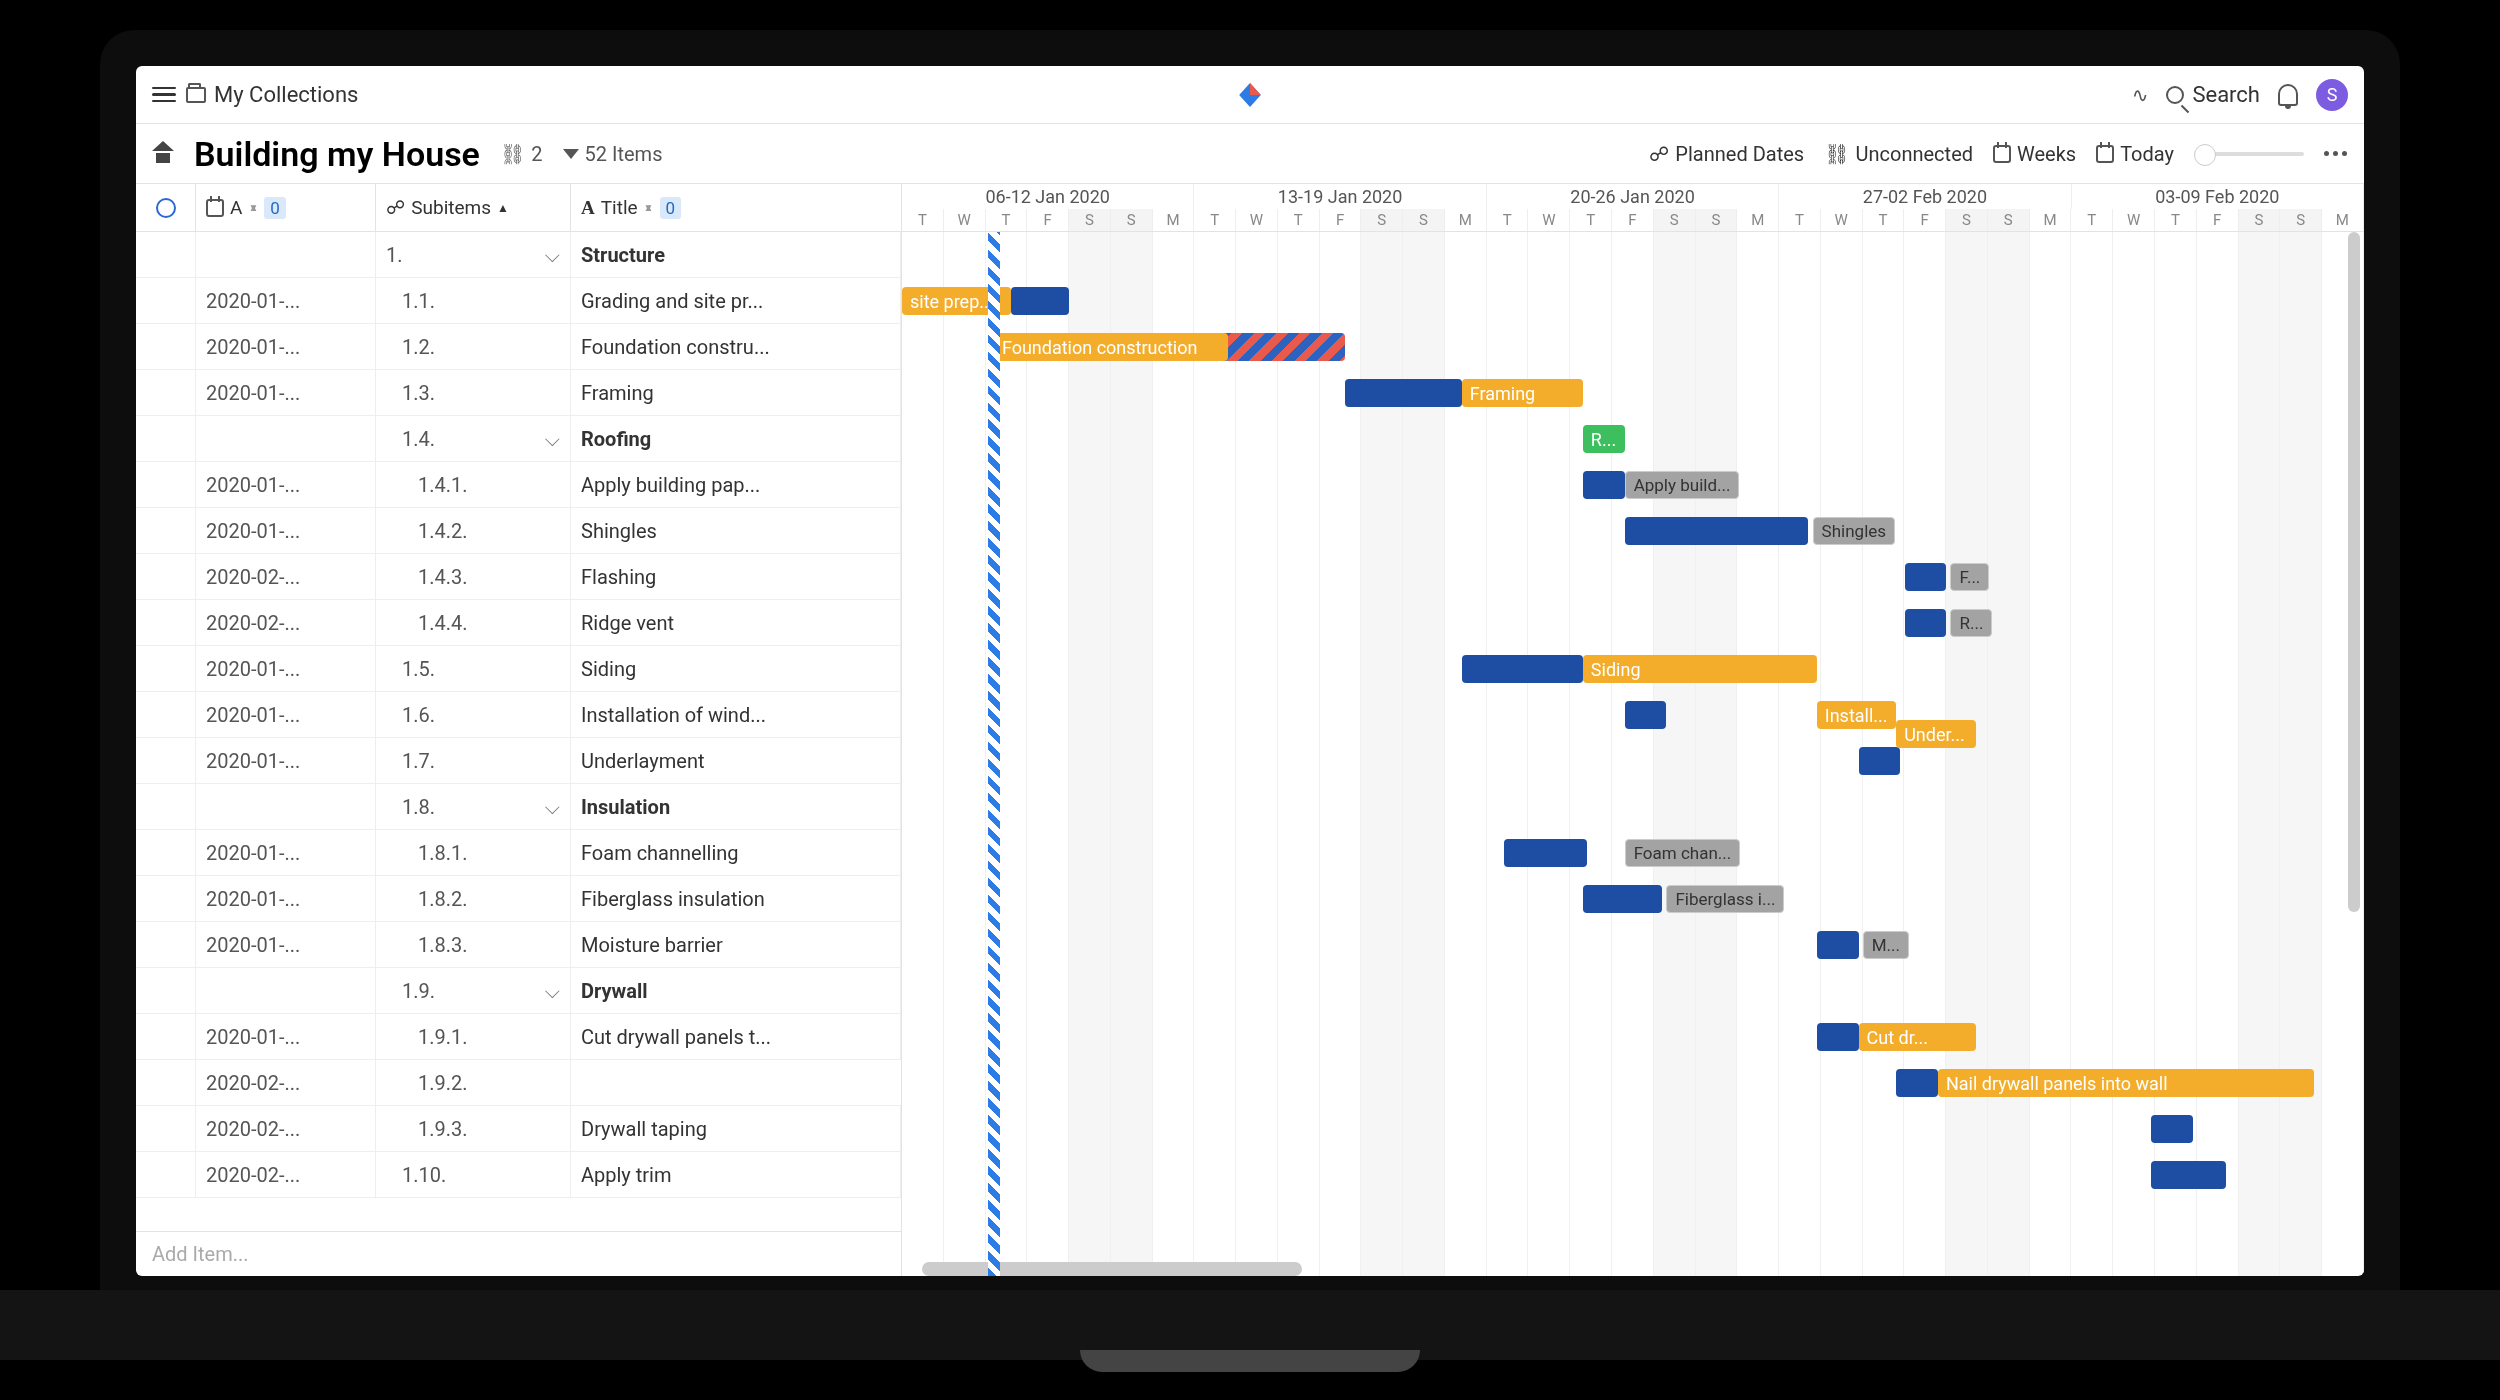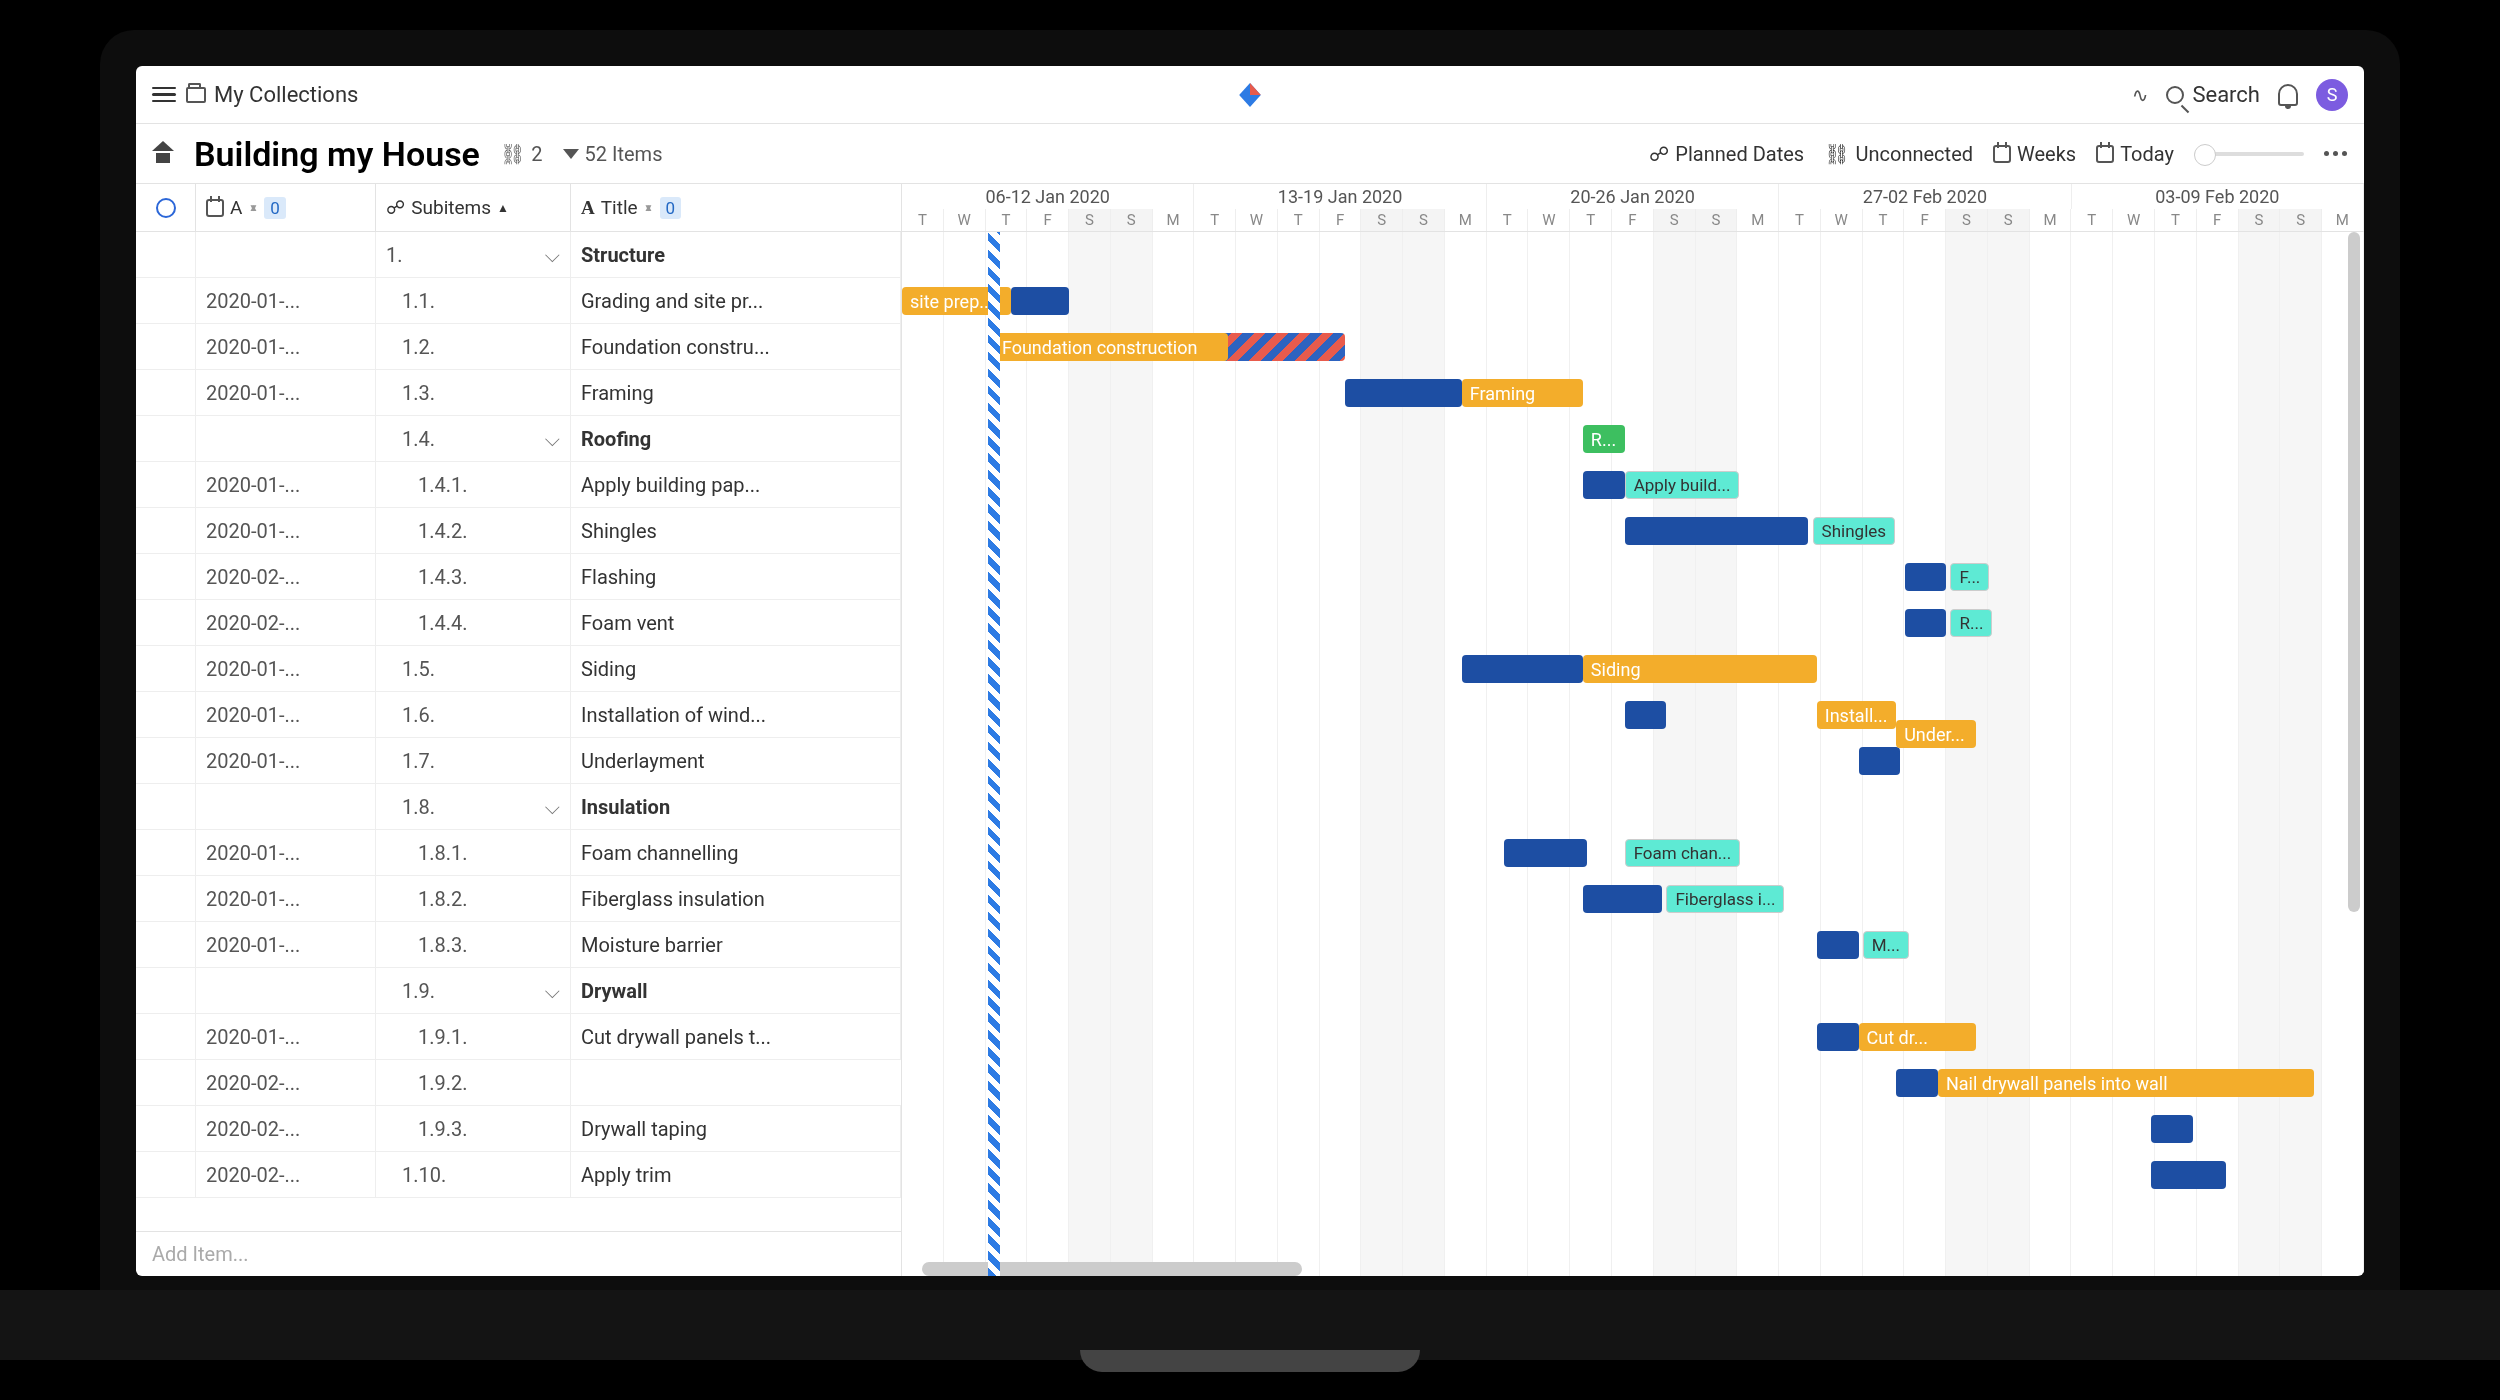--- a/index.html
+++ b/index.html
@@ -79,21 +79,21 @@
 .grid { position:absolute; inset:0; display:flex; }
 .grid > div { flex:1; border-right:1px solid #f0f0f0; }
 .grid > div.we { background:#f6f6f6; }
 .today-line { position:absolute; top:0; bottom:0; width:12px; background: repeating-linear-gradient(45deg, #2d7be4 0 6px, #fff 6px 12px); left: calc(100%/35 * 2.2 - 6px); z-index:4;}
 .bars { position:absolute; inset:0; }
 .bar { position:absolute; height:28px; border-radius:4px; color:#fff; font-size:18px; display:flex; align-items:center; padding:0 8px; overflow:hidden; white-space:nowrap; }
 .bar.blue { background:#1d4ea3; }
 .bar.yellow { background:#f3ad2b; color:#fff; }
 .bar.green { background:#3dbf60; }
 .bar.hatch { background: repeating-linear-gradient(135deg,#2d63c0 0 8px,#e85b4c 8px 16px); }
-.label-box { position:absolute; height:28px; background:#5eead4; border:1px solid #ccc; border-radius:4px; font-size:17px; color:#333; display:flex; align-items:center; padding:0 8px; white-space:nowrap; }
+.label-box { position:absolute; height:28px; background:#a3a3a3; border:1px solid #ccc; border-radius:4px; font-size:17px; color:#333; display:flex; align-items:center; padding:0 8px; white-space:nowrap; }
 .scroll-h { position:absolute; bottom:0; left:20px; width:380px; height:14px; background:#ccc; border-radius:8px; }
 .scroll-v { position:absolute; right:4px; top:48px; width:12px; height:680px; background:#ccc; border-radius:8px; }
 </style>
 </head>
 <body>
 
 <div class="laptop">
   <div class="screen">
 
     <div class="toolbar">
@@ -258,21 +258,21 @@
                 <span style="padding-left:32px">1.4.3.</span>
               </div>
               <div class="c-title ">Flashing</div>
             </div>
             <div class="row">
               <div class="c-status"></div>
               <div class="c-date">2020-02-...</div>
               <div class="c-sub">
                 <span style="padding-left:32px">1.4.4.</span>
               </div>
-              <div class="c-title ">Foam vent</div>
+              <div class="c-title ">Ridge vent</div>
             </div>
             <div class="row">
               <div class="c-status"></div>
               <div class="c-date">2020-01-...</div>
               <div class="c-sub">
                 <span style="padding-left:16px">1.5.</span>
               </div>
               <div class="c-title ">Siding</div>
             </div>
             <div class="row">

